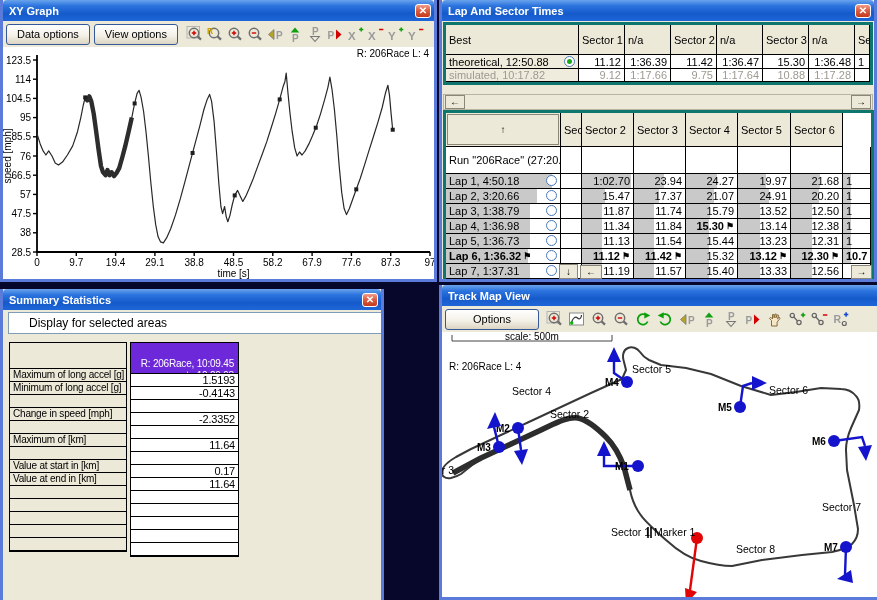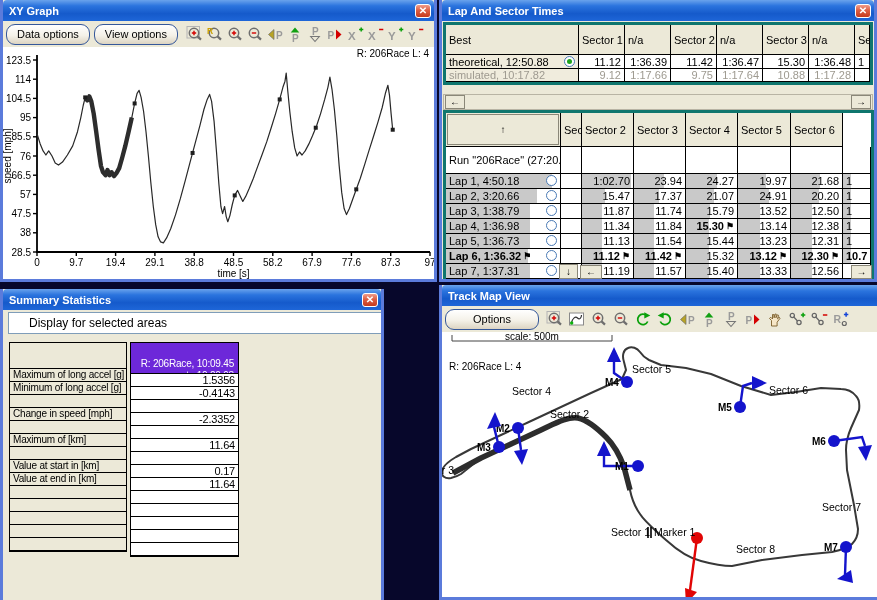--- a/index.html
+++ b/index.html
@@ -4,21 +4,21 @@
 <style>
 *{margin:0;padding:0;box-sizing:border-box}
 html,body{width:877px;height:600px}
 body{position:relative;background:#07072b;font-family:"Liberation Sans",sans-serif;overflow:hidden;font-size:11px;color:#000}
 .window{position:absolute;border:3px solid #5b7bdb;border-top:0;background:#ece9d8}
 .titlebar{height:21px;display:flex;align-items:center;padding:0 3px 0 6px;color:#fff;font-size:11px;font-weight:bold;
  background:linear-gradient(180deg,#6aa3ec 0%,#2b74de 28%,#155ACB 65%,#1E66D8 100%);border-radius:4px 4px 0 0}
 .closebtn{margin-left:auto;width:16px;height:14px;border:1px solid #fff;border-radius:3px;cursor:pointer;
  background:linear-gradient(#f09c8a,#dd5f44 45%,#c43a1d);color:#fff;font-size:10px;line-height:12px;text-align:center;font-weight:bold}
 .client{position:absolute;left:0;top:21px;right:0;bottom:0;background:#ece9d8;overflow:hidden}
-.xpbtn{height:21px;padding:1px 10px 2px;border:1px solid #35589a;border-radius:9px;font-size:11px;font-family:"Liberation Sans",sans-serif;
+.xpbtn{height:21px;padding:1px 10px 2px;border:1px solid #35589a;border-radius:3px;font-size:11px;font-family:"Liberation Sans",sans-serif;
  background:linear-gradient(#ffffff,#f4f1e8 55%,#dcd4c2);cursor:pointer}
 .toolbar{display:flex;align-items:center;gap:4px;padding:2px 3px;height:26px}
 .ticon{width:18px;height:17px;display:inline-block;cursor:pointer}
 .ticon svg{display:block}
 
 #chart-wrap{position:absolute;left:0;top:26px;right:0;bottom:0;background:#fff}
 #xy-run-label,#map-run-label{font-size:10px}
 #xy-run-label{position:absolute;top:1px;right:5px}
 
 .gridtbl{position:absolute;background:#fff;border:3px solid #0f766e}
@@ -540,21 +540,21 @@
         <div class="st-cell">Value at start in  [km]</div>
         <div class="st-cell">Value at end in  [km]</div>
         <div class="st-cell"></div>
         <div class="st-cell"></div>
         <div class="st-cell"></div>
         <div class="st-cell"></div>
         <div class="st-cell"></div>
       </div>
     <div class="st-col st-val" id="stat-values" style="left:127px;top:32px;width:109px">
         <div class="st-cell st-head">R: 206Race, 10:09.45 to 10:20.93</div>
-        <div class="st-cell">1.5356</div>
+        <div class="st-cell">1.5193</div>
         <div class="st-cell">-0.4143</div>
         <div class="st-cell"></div>
         <div class="st-cell">-2.3352</div>
         <div class="st-cell"></div>
         <div class="st-cell">11.64</div>
         <div class="st-cell"></div>
         <div class="st-cell">0.17</div>
         <div class="st-cell">11.64</div>
         <div class="st-cell"></div>
         <div class="st-cell"></div>

